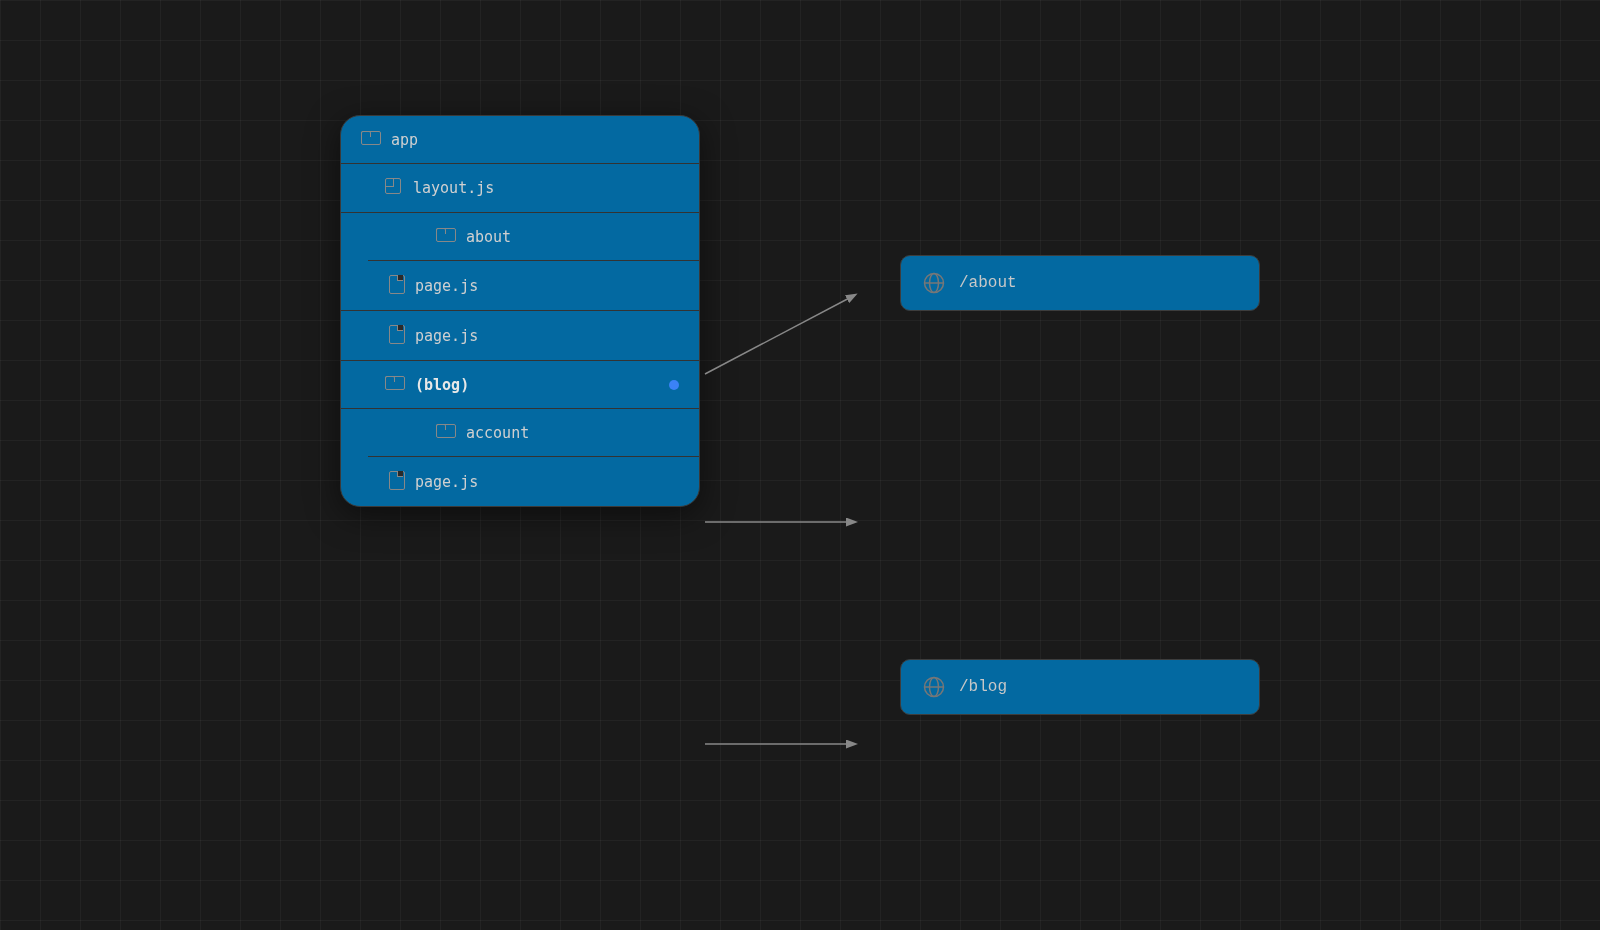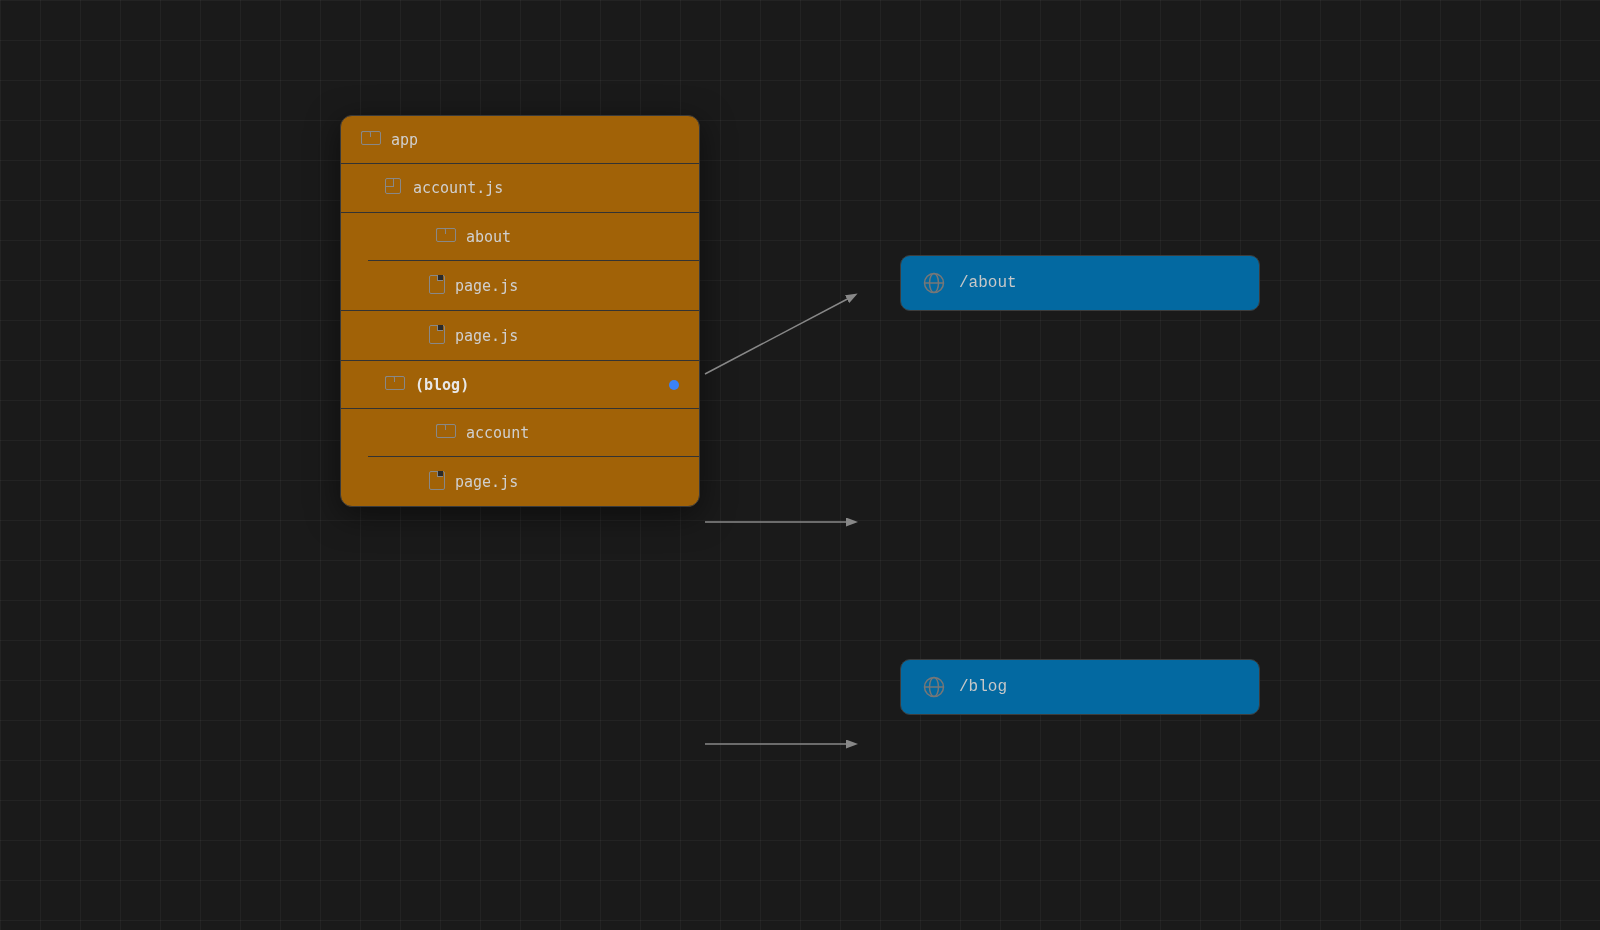--- a/index.html
+++ b/index.html
@@ -19,23 +19,23 @@
       display: flex;
       align-items: center;
       justify-content: center;
       font-family: -apple-system, BlinkMacSystemFont, 'Segoe UI', monospace, sans-serif;
       overflow: hidden;
       position: relative;
     }
 
     
     .file-tree {
-      background-color: #a16207;
+      background-color: #0369a1;
       border: 1px solid #3a3a3a;
-      border-radius: 12px;
+      border-radius: 20px;
       width: 360px;
       overflow: hidden;
       box-shadow: 0 8px 32px rgba(0,0,0,0.5);
     }
 
     .tree-item {
       display: flex;
       align-items: center;
       padding: 14px 20px;
       border-bottom: 1px solid #333;
@@ -69,21 +69,21 @@
       width: 10px;
       height: 10px;
       background-color: #3b82f6;
       border-radius: 50%;
       flex-shrink: 0;
     }
 
     
     .indent-1 { padding-left: 44px; }
     .indent-2 { padding-left: 68px; margin-left: 27px; }
-    .indent-3 { padding-left: 88px; }
+    .indent-3 { padding-left: 48px; }
 
     
     .icon-folder {
       display: inline-block;
       width: 18px;
       height: 14px;
       position: relative;
     }
     .icon-folder::before {
       content: '';
@@ -203,21 +203,21 @@
       <span class="tree-item-icon">
         <span class="icon-folder"></span>
       </span>
       <span class="tree-item-label">app</span>
     </div>
 
     <div class="tree-item indent-1">
       <span class="tree-item-icon">
         <span class="icon-layout"></span>
       </span>
-      <span class="tree-item-label">account.js</span>
+      <span class="tree-item-label">layout.js</span>
     </div>
 
 
     <div class="tree-item indent-2">
       <span class="tree-item-icon">
         <span class="icon-folder"></span>
       </span>
       <span class="tree-item-label">about</span>
     </div>
 

